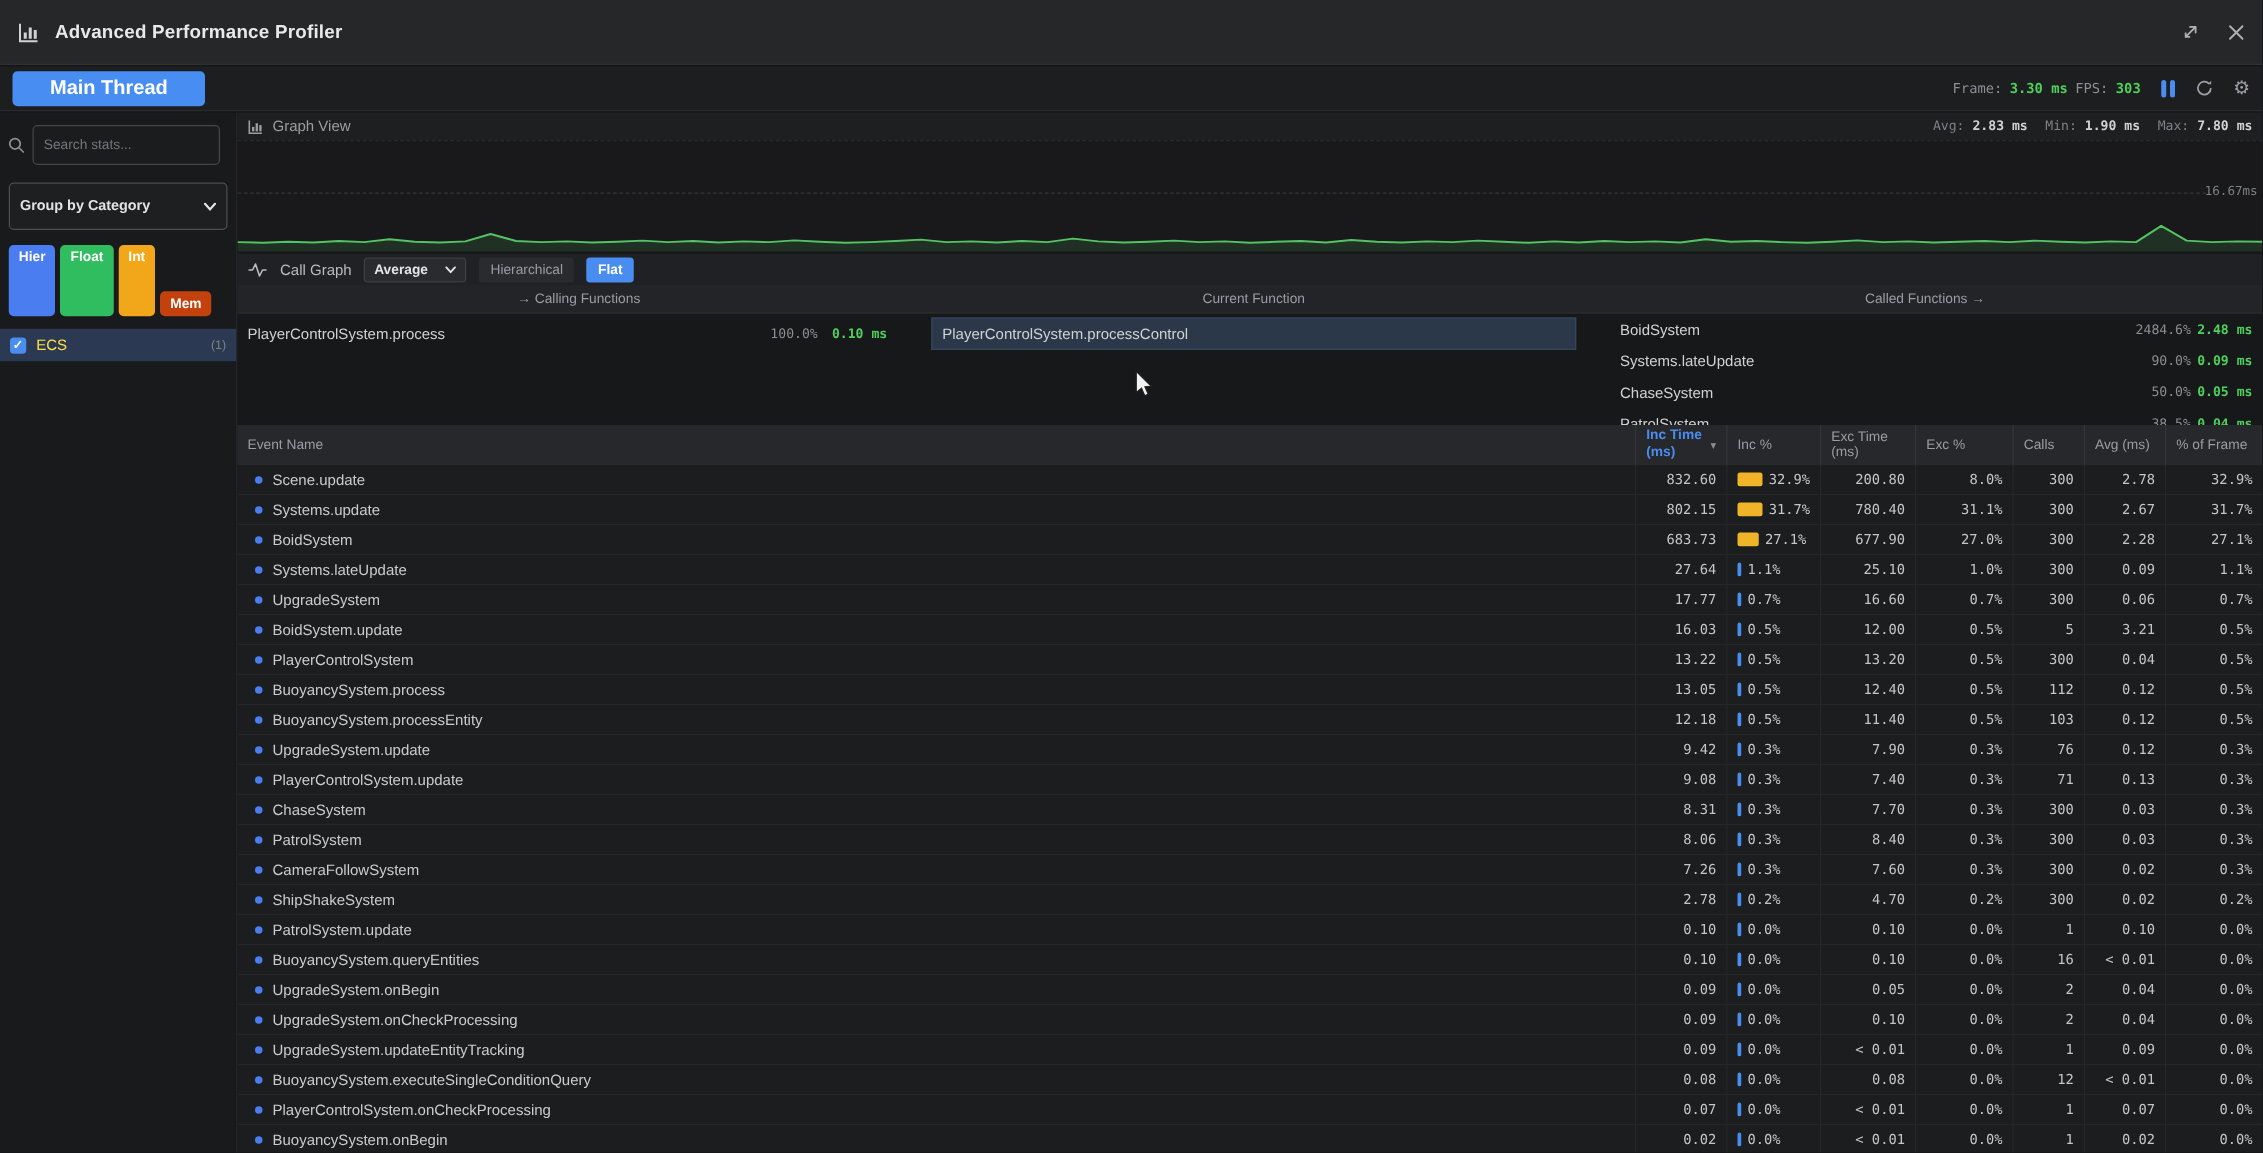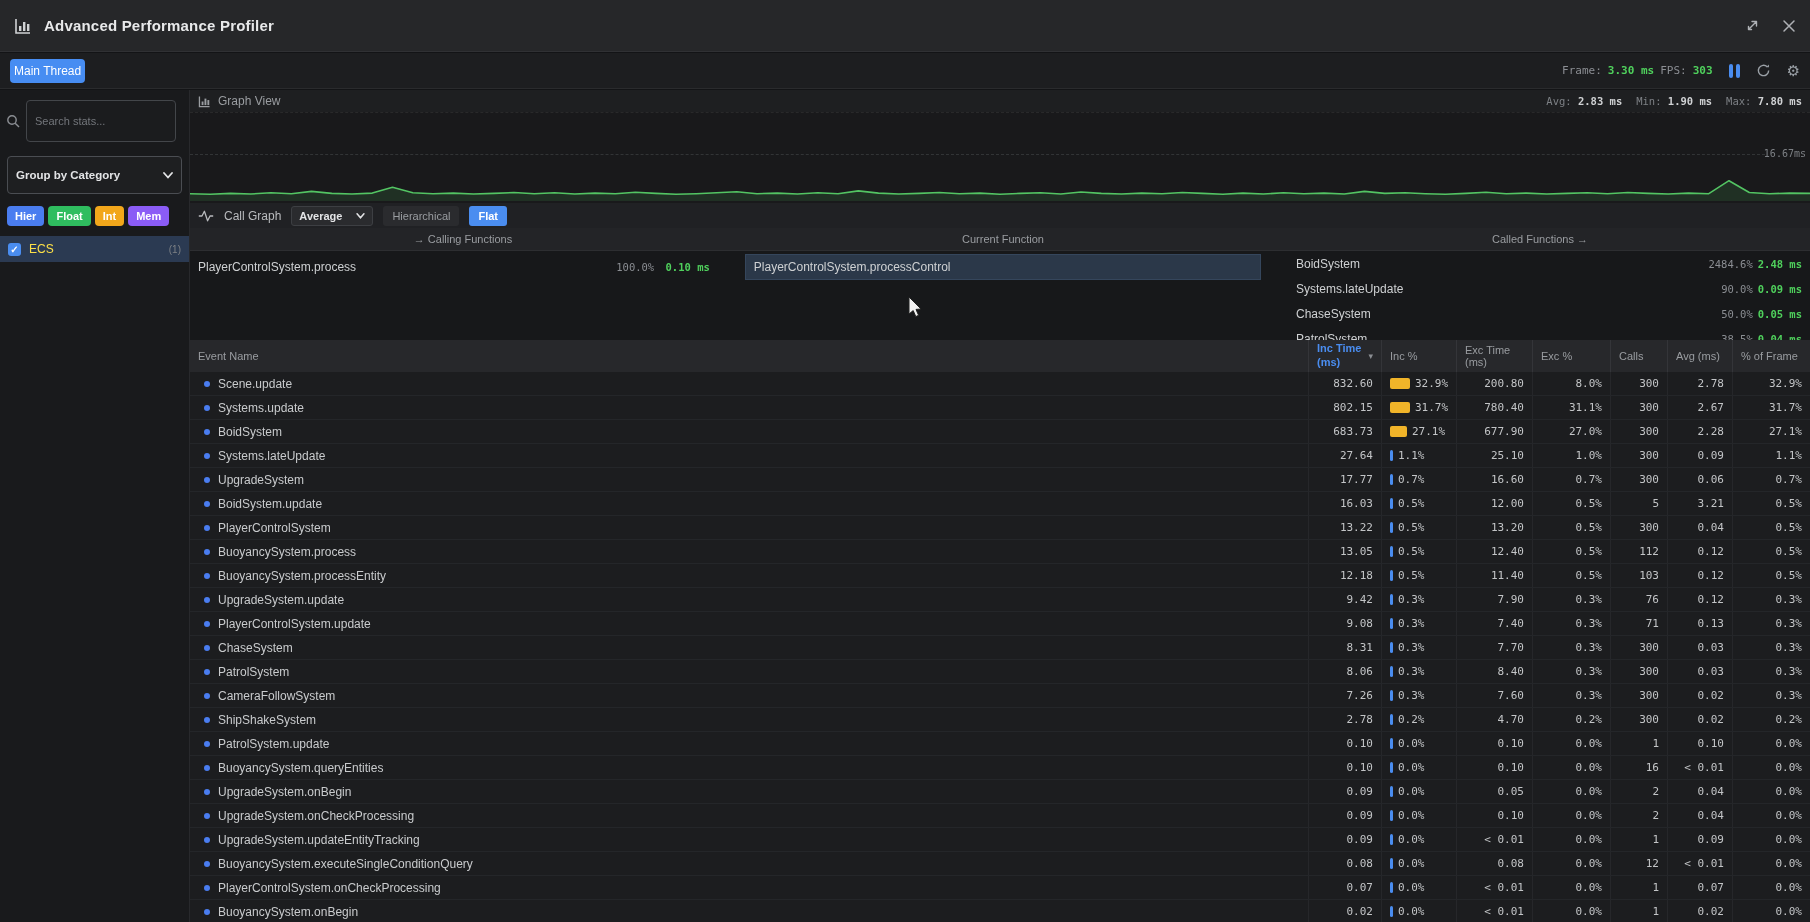--- a/index.html
+++ b/index.html
@@ -13,35 +13,35 @@
               background:#262729; border-bottom:1px solid #303134;
               display:flex; align-items:center; padding:0 14px; }
   .titlebar .app-title { font-size:15px; font-weight:bold; color:#e8e9ea; margin-left:12px; letter-spacing:.2px; }
   .win-controls { margin-left:auto; display:flex; align-items:center; gap:22px; }
   .win-controls svg { display:block; }
 
   
   .threadrow { position:absolute; left:0; top:53px; width:1810px; height:36px;
                background:#1d1e20; border-bottom:1px solid #2a2b2d;
                display:flex; align-items:center; padding:0 10px; }
-  .thread-tab { background:#478df2; color:#fff; font-size:12px; font-weight:normal;
-                padding:5px 4px; border-radius:4px; }
+  .thread-tab { background:#478df2; color:#fff; font-size:16px; font-weight:bold;
+                padding:5px 30px; border-radius:4px; }
   .frame-stats { margin-left:auto; display:flex; align-items:center; gap:6px; font-size:11px; }
   .stat-label { color:#8b8e93; }
   .stat-green { color:#4fd05c; font-weight:bold; }
   .tool-icons { display:flex; align-items:center; gap:16px; margin-left:16px; }
   .pause-icon { display:flex; gap:3px; }
   .pause-icon i { display:block; width:4px; height:14px; background:#4a8df0; border-radius:2px; }
   .gear { color:#9aa0a6; font-size:15px; line-height:1; }
 
   
   .sidebar { position:absolute; left:0; top:90px; width:190px; height:832px;
              background:#191a1c; border-right:1px solid #28292c; }
   .search-row { display:flex; align-items:center; padding:10px 8px 8px 6px; gap:6px; }
-  .search-input { width:150px; height:42px; background:#1b1c1e; border:1px solid #43464a;
+  .search-input { width:150px; height:32px; background:#1b1c1e; border:1px solid #43464a;
                   border-radius:4px; color:#cfd1d3; font-size:11px; padding:0 8px;
                   font-family:"Liberation Sans", sans-serif; }
   .search-input::placeholder { color:#73767b; }
   .group-select { margin:6px 7px; height:38px; border:1px solid #4a4d52; border-radius:4px;
                   background:#1e1f21; display:flex; align-items:center; padding:0 8px;
                   font-size:11.5px; font-weight:bold; color:#e3e4e6; justify-content:space-between; }
   .chips { display:flex; gap:4px; padding:6px 7px; }
   .chip { color:#fff; font-size:11px; font-weight:bold; padding:4px 8px; border-radius:4px; }
   .cat-row { height:26px; display:flex; align-items:center; gap:8px; padding:0 8px;
              background:#2b3a52; margin-top:4px; }
@@ -165,21 +165,21 @@
   <div class="group-select">
     <span>Group by Category</span>
     <svg width="10" height="7" viewBox="0 0 10 7">
       <path d="M1 1 L5 5.5 L9 1" stroke="#e3e4e6" stroke-width="1.8" fill="none" stroke-linecap="round"></path>
     </svg>
   </div>
   <div class="chips">
       <span class="chip" style="background: rgb(74, 125, 240);">Hier</span>
       <span class="chip" style="background: rgb(47, 189, 95);">Float</span>
       <span class="chip" style="background: rgb(242, 167, 27);">Int</span>
-      <span class="chip" style="background: #8b5cf6;">Mem</span>
+      <span class="chip" style="background: #c2410c; margin-top: 37px;">Mem</span>
     </div>
   <div class="cat-row">
     <span class="checkbox">✓</span>
     <span class="cat-label">ECS</span>
     <span class="cat-count">(1)</span>
   </div>
 </div>
 
 <div class="graph-header">
   <svg width="13" height="13" viewBox="0 0 18 18">

